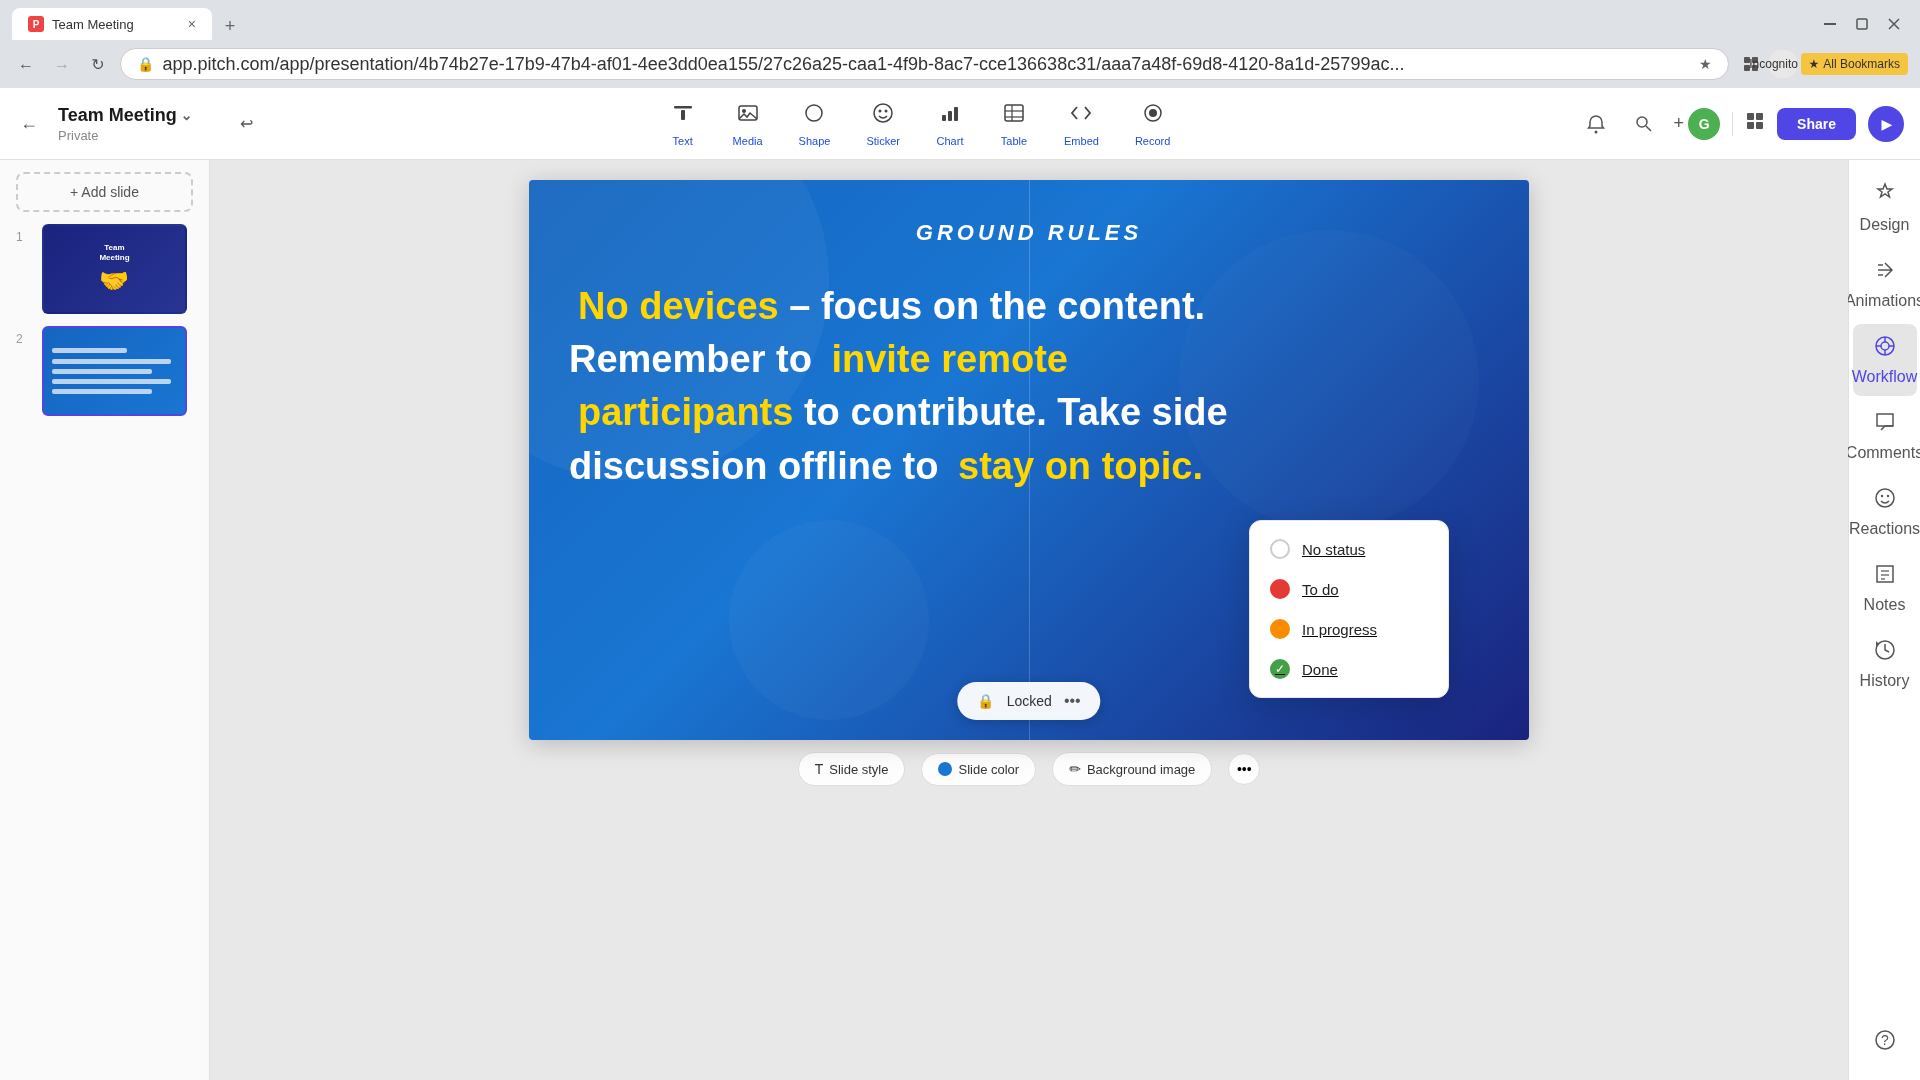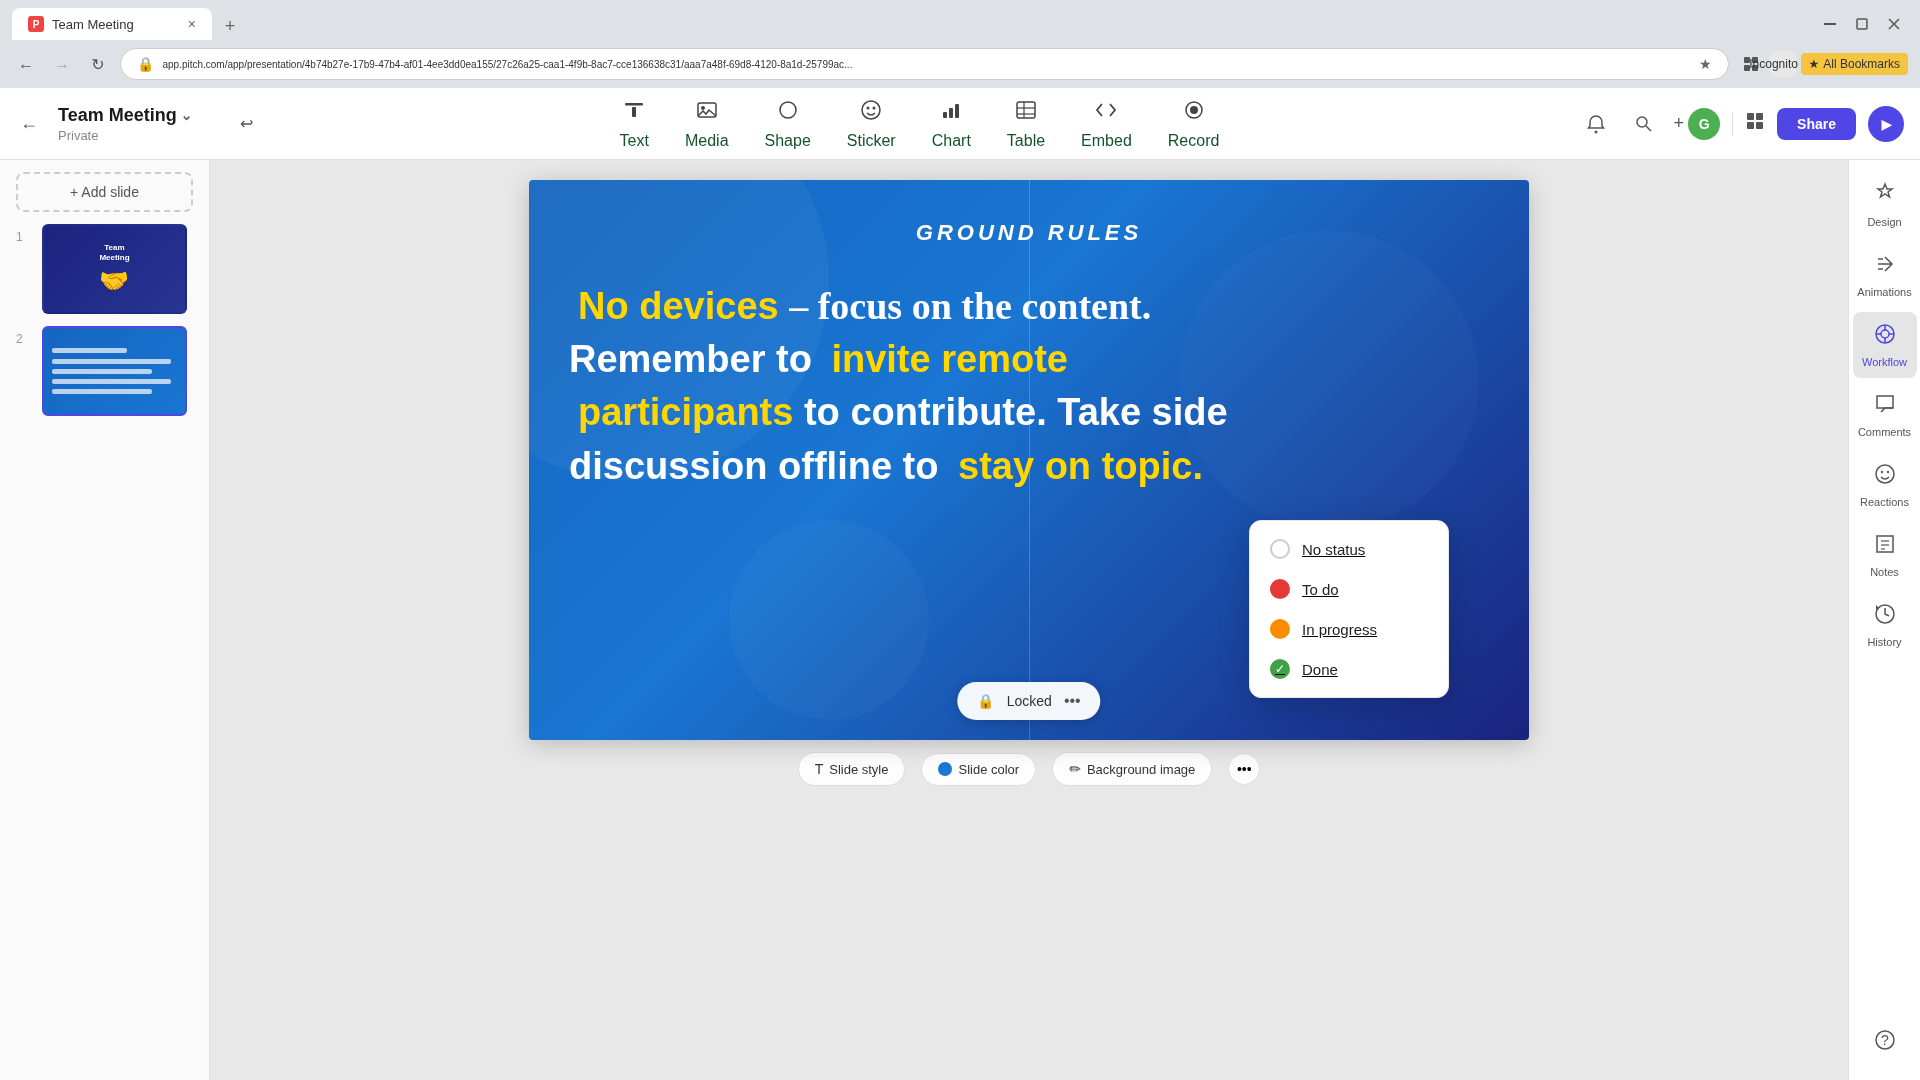--- a/index.html
+++ b/index.html
@@ -13,21 +13,21 @@
     .browser-tab-favicon { width: 16px; height: 16px; background: #e44; border-radius: 3px; display: flex; align-items: center; justify-content: center; color: white; font-size: 10px; font-weight: bold; }
     .browser-tab-title { font-size: 13px; color: #333; flex: 1; }
     .browser-tab-close { color: #666; cursor: pointer; font-size: 14px; }
     .browser-tab-new { width: 28px; height: 28px; display: flex; align-items: center; justify-content: center; color: #666; font-size: 18px; cursor: pointer; margin-left: 4px; }
     .browser-window-controls { display: flex; gap: 4px; margin-left: auto; }
     .browser-window-btn { width: 28px; height: 28px; display: flex; align-items: center; justify-content: center; color: #555; font-size: 14px; cursor: pointer; border-radius: 4px; }
 
     .browser-toolbar { display: flex; align-items: center; background: #dee1e6; padding: 6px 12px; gap: 8px; height: 48px; }
     .nav-btn { width: 28px; height: 28px; display: flex; align-items: center; justify-content: center; color: #555; font-size: 16px; cursor: pointer; border-radius: 4px; }
     .address-bar { flex: 1; background: #fff; border-radius: 20px; padding: 6px 16px; font-size: 13px; color: #333; display: flex; align-items: center; gap: 8px; border: 1px solid #ccc; height: 32px; }
-    .address-bar-url { flex: 1; color: #333; font-size: 10px; overflow: hidden; text-overflow: ellipsis; white-space: nowrap; }
+    .address-bar-url { flex: 1; color: #333; font-size: 18px; overflow: hidden; text-overflow: ellipsis; white-space: nowrap; }
     .address-icons { display: flex; gap: 6px; align-items: center; }
     .addr-icon { color: #666; font-size: 14px; cursor: pointer; }
     .browser-actions { display: flex; gap: 4px; align-items: center; }
     .bookmark-btn { background: #f5c542; border-radius: 4px; padding: 4px 8px; font-size: 12px; color: #333; cursor: pointer; display: flex; align-items: center; gap: 4px; white-space: nowrap; }
 
     
     .app { display: flex; flex-direction: column; height: calc(1080px - 88px); background: #fff; }
 
     
     .app-header { display: flex; align-items: center; padding: 0 16px; height: 72px; border-bottom: 1px solid #e0e0e0; background: #fff; gap: 16px; }
@@ -35,21 +35,21 @@
     .presentation-title-area { display: flex; flex-direction: column; min-width: 150px; }
     .presentation-title { font-size: 18px; font-weight: 600; color: #1a1a1a; display: flex; align-items: center; gap: 4px; cursor: pointer; }
     .presentation-title-chevron { font-size: 14px; color: #666; }
     .presentation-privacy { font-size: 13px; color: #888; margin-top: 2px; }
     .undo-btn { color: #555; font-size: 16px; cursor: pointer; padding: 4px 8px; margin-left: 8px; }
 
     
     .toolbar { display: flex; align-items: center; gap: 4px; flex: 1; justify-content: center; }
     .toolbar-item { display: flex; flex-direction: column; align-items: center; gap: 4px; padding: 8px 16px; cursor: pointer; border-radius: 8px; min-width: 60px; }
     .toolbar-icon { font-size: 22px; color: #444; }
-    .toolbar-label { font-size: 16px; color: #14532d; }
+    .toolbar-label { font-size: 11px; color: #1d4ed8; }
 
     
     .header-right { display: flex; align-items: center; gap: 12px; margin-left: auto; }
     .header-icon-btn { width: 36px; height: 36px; display: flex; align-items: center; justify-content: center; color: #555; font-size: 18px; cursor: pointer; border-radius: 50%; }
     .add-area { display: flex; align-items: center; gap: 4px; }
     .add-plus { font-size: 18px; color: #555; }
     .avatar { width: 32px; height: 32px; border-radius: 50%; background: #4caf50; display: flex; align-items: center; justify-content: center; color: white; font-size: 14px; font-weight: bold; }
     .header-separator { width: 1px; height: 24px; background: #e0e0e0; }
     .grid-icon { font-size: 20px; color: #555; cursor: pointer; }
     .share-btn { background: #4f46e5; color: white; border: none; border-radius: 8px; padding: 8px 20px; font-size: 14px; font-weight: 600; cursor: pointer; }
@@ -101,21 +101,21 @@
     .footer-btn { display: flex; align-items: center; gap: 6px; background: rgba(255,255,255,0.9); border-radius: 20px; padding: 8px 16px; font-size: 13px; color: #333; cursor: pointer; border: 1px solid #ddd; }
     .footer-btn-icon { font-size: 14px; }
     .footer-color-dot { width: 14px; height: 14px; border-radius: 50%; background: #1976d2; }
     .footer-more { background: rgba(255,255,255,0.9); border-radius: 50%; width: 32px; height: 32px; display: flex; align-items: center; justify-content: center; cursor: pointer; border: 1px solid #ddd; font-size: 14px; }
 
     
     .right-sidebar { width: 72px; background: #fff; border-left: 1px solid #e0e0e0; display: flex; flex-direction: column; align-items: center; padding: 12px 0; gap: 4px; }
     .right-sidebar-item { display: flex; flex-direction: column; align-items: center; gap: 4px; padding: 10px 8px; cursor: pointer; border-radius: 8px; width: 64px; }
     .right-sidebar-item.active { background: #e5e5e5; }
     .right-sidebar-icon { font-size: 22px; color: #555; }
-    .right-sidebar-label { font-size: 11px; color: #555; text-align: right; }
+    .right-sidebar-label { font-size: 16px; color: #555; text-align: right; }
     .right-sidebar-item.active .right-sidebar-icon { color: #4f46e5; }
     .right-sidebar-item.active .right-sidebar-label { color: #4f46e5; }
 
     
     .dropdown-menu { position: absolute; top: 340px; right: 80px; background: #fff; border-radius: 12px; box-shadow: 0 8px 32px rgba(0,0,0,0.18); padding: 8px; min-width: 200px; z-index: 100; border: 1px solid #e8e8e8; text-decoration: underline; }
     .dropdown-item { display: flex; align-items: center; gap: 12px; padding: 10px 12px; cursor: pointer; border-radius: 8px; font-size: 15px; color: #222; }
     .status-dot { width: 20px; height: 20px; border-radius: 50%; flex-shrink: 0; display: flex; align-items: center; justify-content: center; }
     .status-dot.empty { border: 2px solid #ccc; background: transparent; }
     .status-dot.red { background: #e53935; }
     .status-dot.orange { background: #fb8c00; }
@@ -343,21 +343,21 @@
         <div class="slide-decorative-circle" style="width:400px;height:400px;top:-100px;left:-100px;"></div>
         <div class="slide-decorative-circle" style="width:300px;height:300px;top:50px;right:50px; opacity:0.08;"></div>
         <div class="slide-decorative-circle" style="width:200px;height:200px;bottom:20px;left:200px; opacity:0.1;"></div>
 
         <div class="slide-divider-v"></div>
 
         <div class="slide-title">GROUND RULES</div>
 
         <div class="slide-content">
           <span class="highlight-yellow">No devices</span>
-          <span style="color:#fff;font-family:Liberation Serif, serif;"> – focus on the content.</span><br>
+          <span style="color:#fff;"> – focus on the content.</span><br>
           <span style="color:#fff;">Remember to </span>
           <span class="highlight-yellow">invite remote</span><br>
           <span class="highlight-yellow">participants</span>
           <span style="color:#fff;"> to contribute. Take side</span><br>
           <span style="color:#fff;">discussion offline to </span>
           <span class="highlight-yellow">stay on topic.</span>
         </div>
 
         <div class="slide-bottom-bar">
           <span class="locked-icon">🔒</span>

